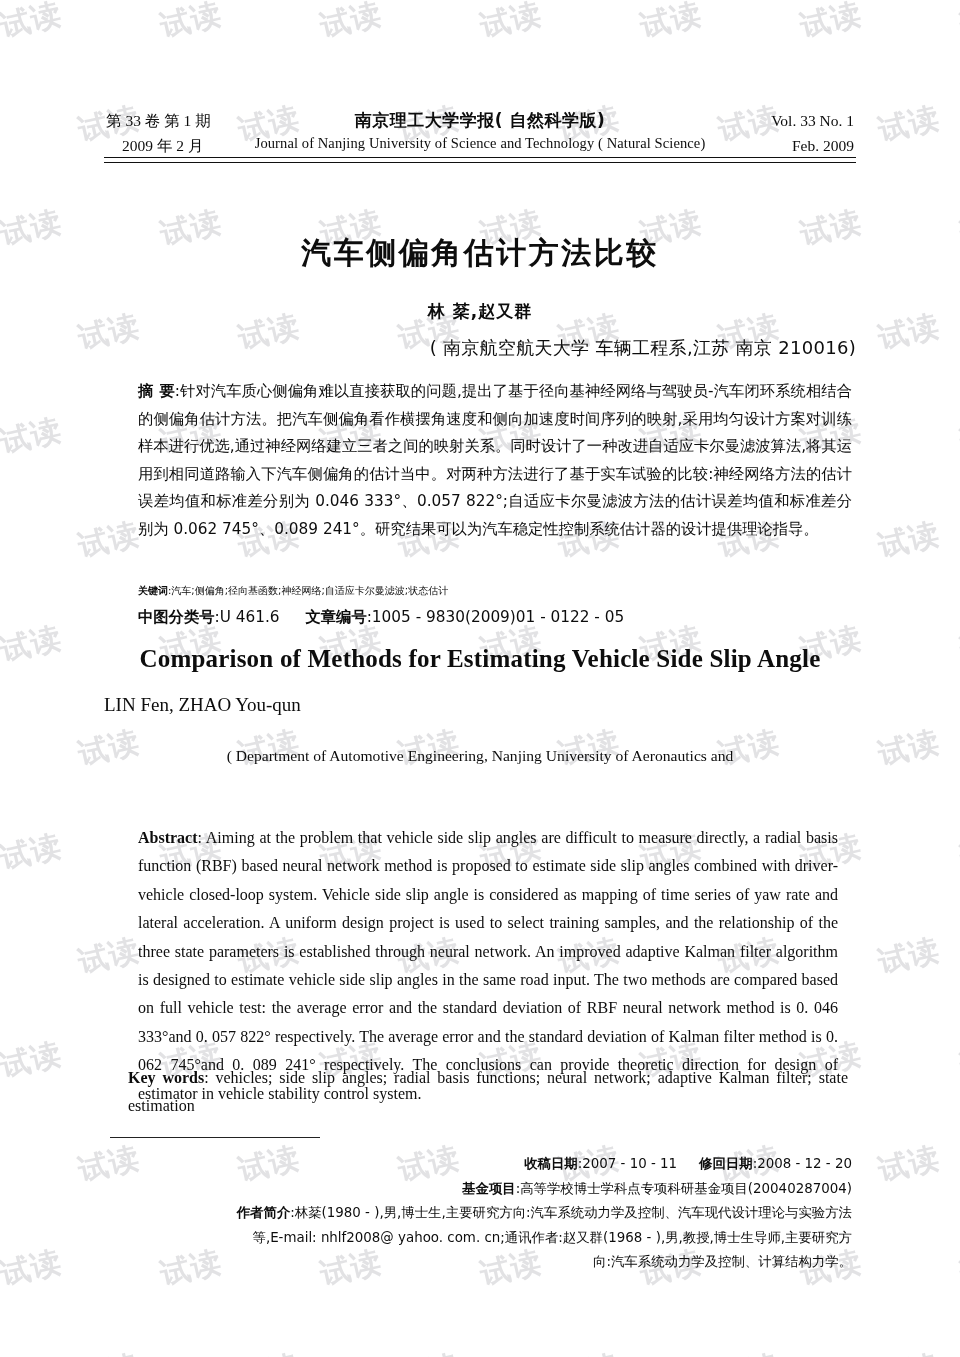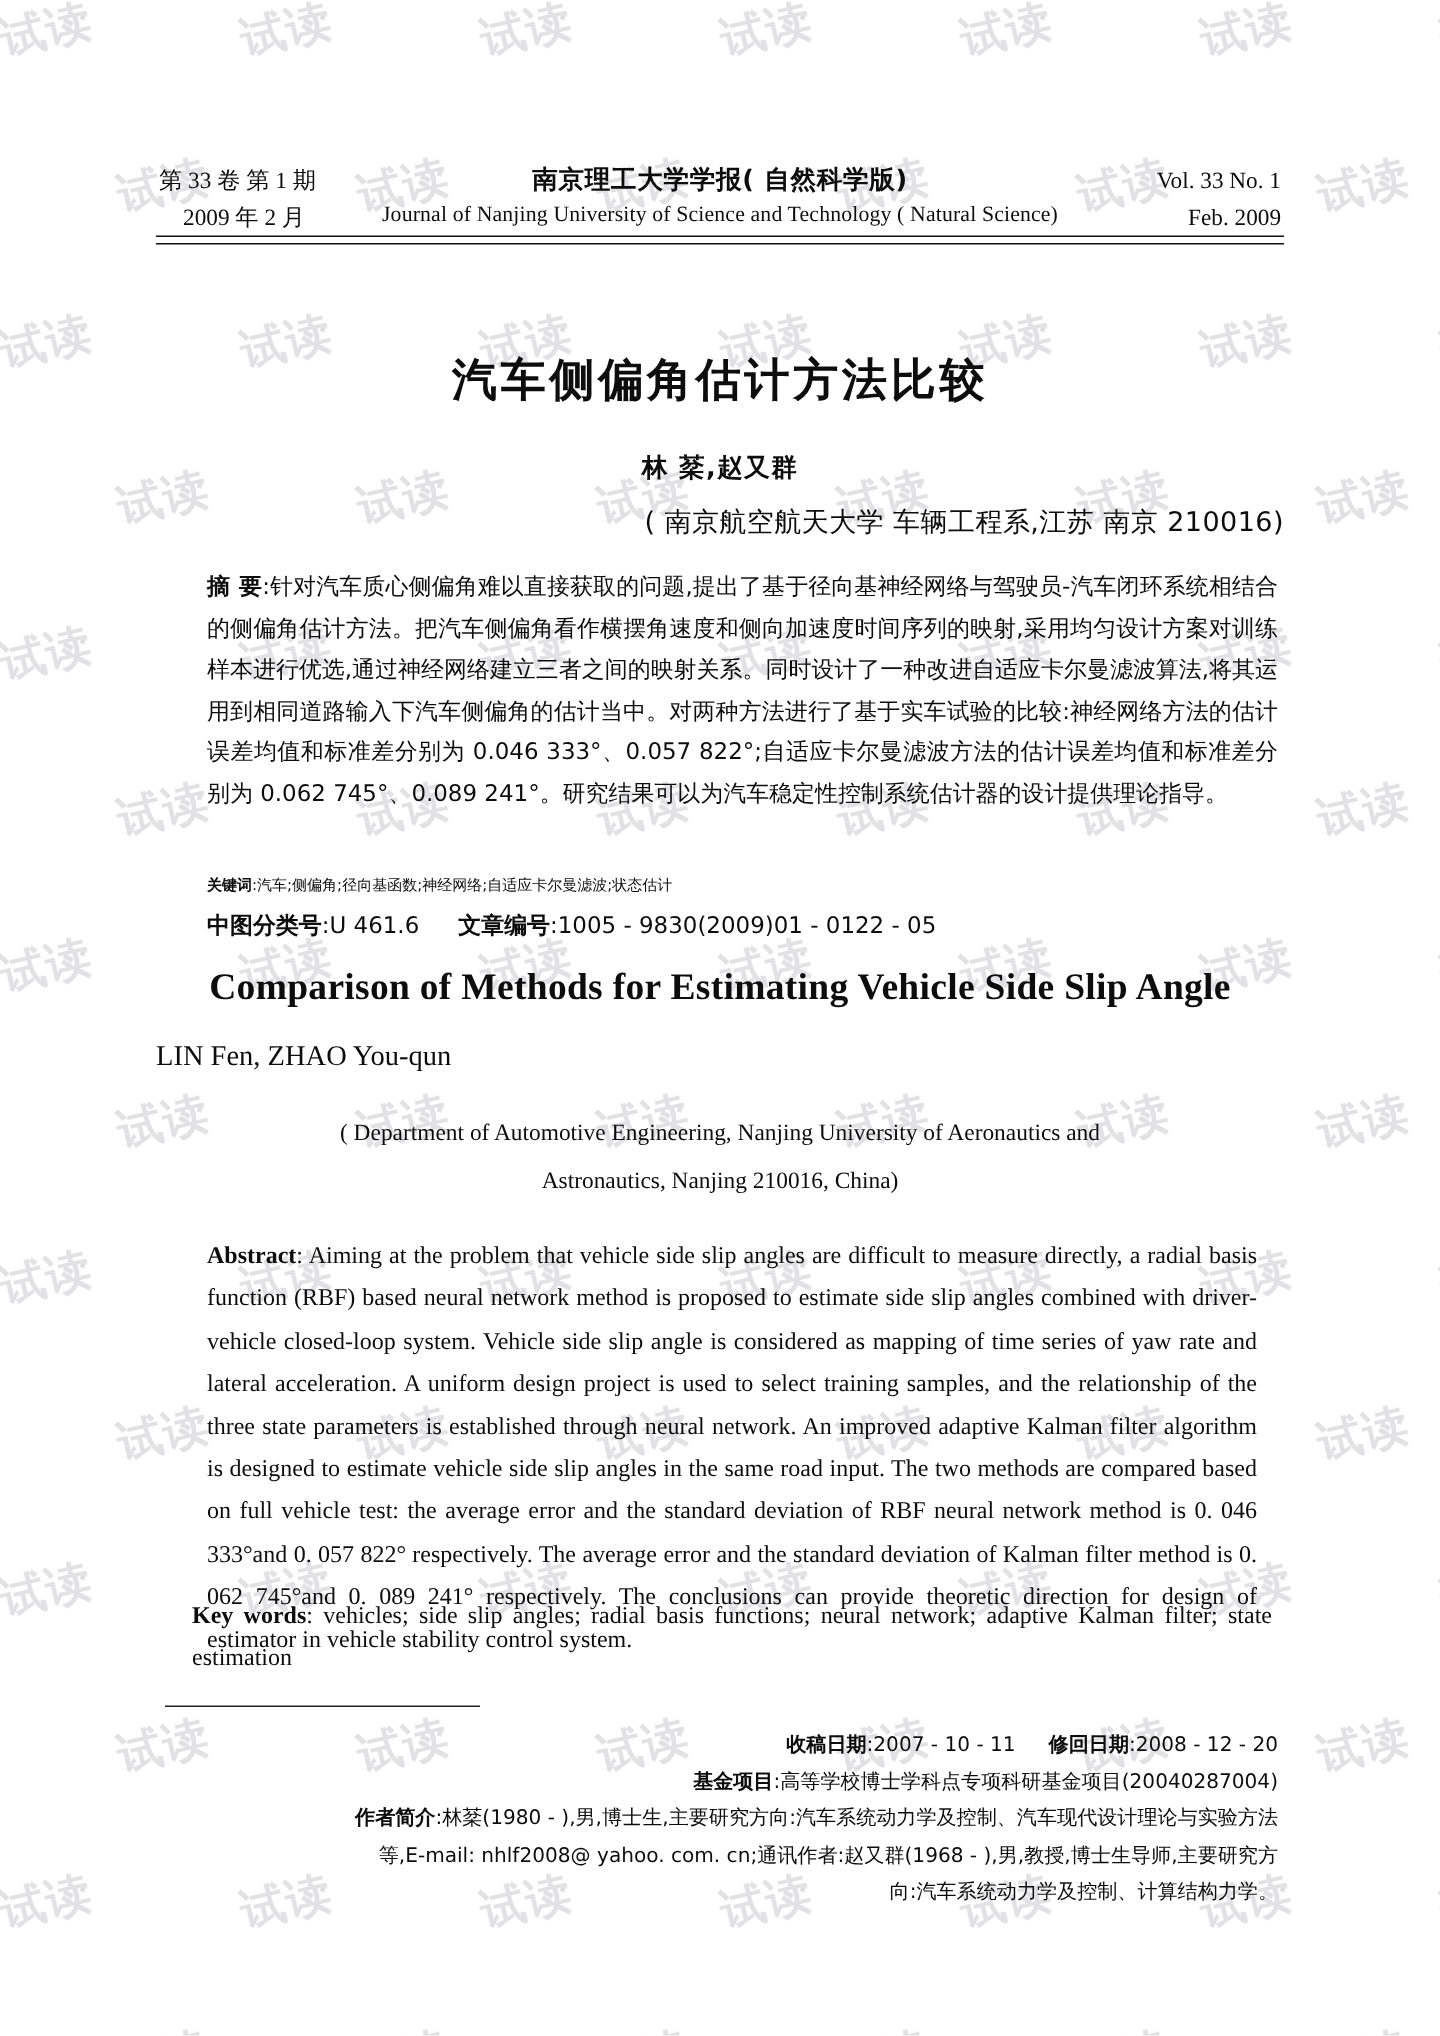--- a/index.html
+++ b/index.html
@@ -368,21 +368,20 @@
   </div>
 
   <div class="cn-clc">
     <span class="lbl">中图分类号</span><span>:U 461.6</span><span class="clc-gap"></span><span class="lbl">文章编号</span><span>:1005 - 9830(2009)01 - 0122 - 05</span>
   </div>
 
   <div class="en-title">Comparison of Methods for Estimating Vehicle Side Slip Angle</div>
   <div class="en-authors">LIN Fen, ZHAO You-qun</div>
   <div class="en-affil">
     <div>( Department of Automotive Engineering, Nanjing University of Aeronautics and</div>
-    <div>Astronautics, Nanjing 210016, China)</div>
   </div>
 
   <div class="en-abs">
     <p>
       <span class="lbl">Abstract</span><span>: Aiming at the problem that vehicle side slip angles are difficult to measure directly, a radial basis function (RBF) based neural network method is proposed to estimate side slip angles combined with driver-vehicle closed-loop system. Vehicle side slip angle is considered as mapping of time series of yaw rate and lateral acceleration. A uniform design project is used to select training samples, and the relationship of the three state parameters is established through neural network. An improved adaptive Kalman filter algorithm is designed to estimate vehicle side slip angles in the same road input. The two methods are compared based on full vehicle test: the average error and the standard deviation of RBF neural network method is 0. 046 333°and 0. 057 822° respectively. The average error and the standard deviation of Kalman filter method is 0. 062 745°and 0. 089 241° respectively. The conclusions can provide theoretic direction for design of estimator in vehicle stability control system.</span>
     </p>
   </div>
 
   <div class="en-kw">
     <p>

